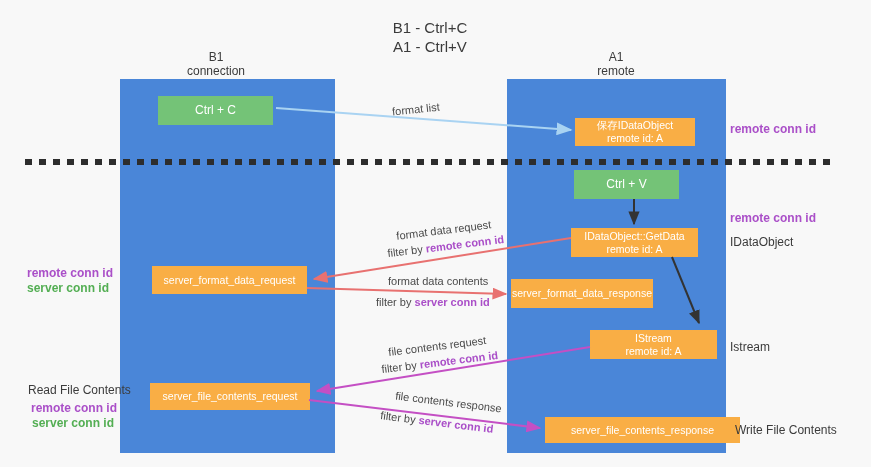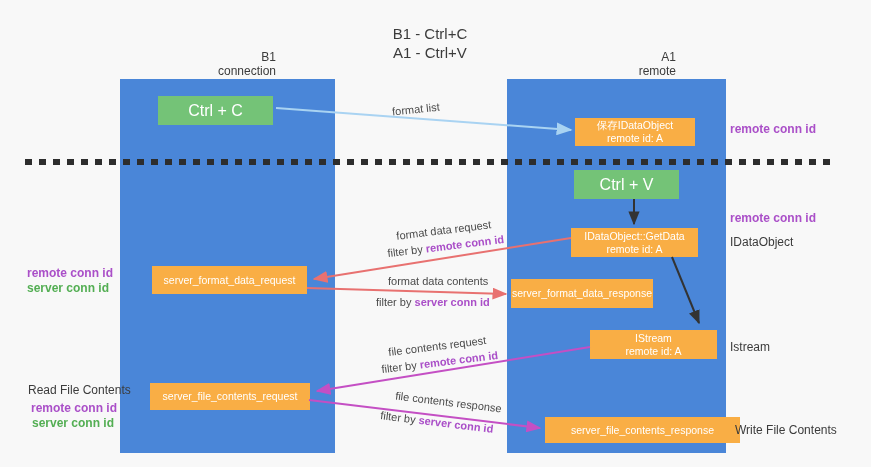--- a/index.html
+++ b/index.html
@@ -4,30 +4,30 @@
 <style>
   :root{
     --lane-blue:#4a86d8; --node-green:#74c377; --node-orange:#f9ae45;
     --arrow-light-blue:#a9d3f2; --arrow-dark:#333333; --arrow-red:#e87170;
     --arrow-magenta:#c44fc4; --label-purple:#aa4fc8; --label-green:#53ae53;
     --text-dark:#3b3b3b; --divider:#2d2d2d; --background:#f8f8f8;
   }
   *{margin:0;padding:0;box-sizing:border-box;}
   body{font-family:"Liberation Sans",sans-serif;background:#fff;}
   .canvas{position:relative;width:871px;height:467px;background:var(--background);overflow:hidden;}
-  .title{position:absolute;left:0;top:24px;width:860px;text-align:center;font-size:15px;line-height:19px;color:var(--text-dark);}
-  .lane-header{position:absolute;top:50px;width:120px;text-align:right;font-size:12px;line-height:14px;color:var(--text-dark);}
+  .title{position:absolute;left:0;top:18px;width:860px;text-align:center;font-size:15px;line-height:19px;color:var(--text-dark);}
+  .lane-header{position:absolute;top:50px;width:120px;text-align:center;font-size:12px;line-height:14px;color:var(--text-dark);}
   .lane{position:absolute;top:79px;height:374px;background:var(--lane-blue);}
   .lane-left{left:120px;width:215px;}
   .lane-right{left:507px;width:219px;}
   .divider{position:absolute;left:25px;top:159px;width:808px;height:6px;
     background:repeating-linear-gradient(90deg,var(--divider) 0 7px,transparent 7px 14px);}
   .node{position:absolute;display:flex;flex-direction:column;align-items:center;justify-content:center;
     color:#fff;text-align:center;white-space:nowrap;line-height:13px;}
-  .node.green{background:var(--node-green);font-size:16px;}
+  .node.green{background:var(--node-green);font-size:12px;}
   .node.orange{background:var(--node-orange);font-size:10.5px;}
   .annotation{position:absolute;font-size:12px;white-space:nowrap;color:var(--text-dark);}
   .annotation.purple{color:var(--label-purple);font-weight:bold;}
   .annotation.green{color:var(--label-green);font-weight:bold;}
   .flow-label{position:absolute;font-size:11px;color:#4a4a4a;white-space:nowrap;}
   .flow-label .key{color:var(--label-purple);font-weight:bold;}
   .tilt-neg{transform:rotate(-7deg);}
   .tilt-neg6{transform:rotate(-6deg);}
   .tilt-pos{transform:rotate(7deg);}
   svg.edges{position:absolute;left:0;top:0;pointer-events:none;}

